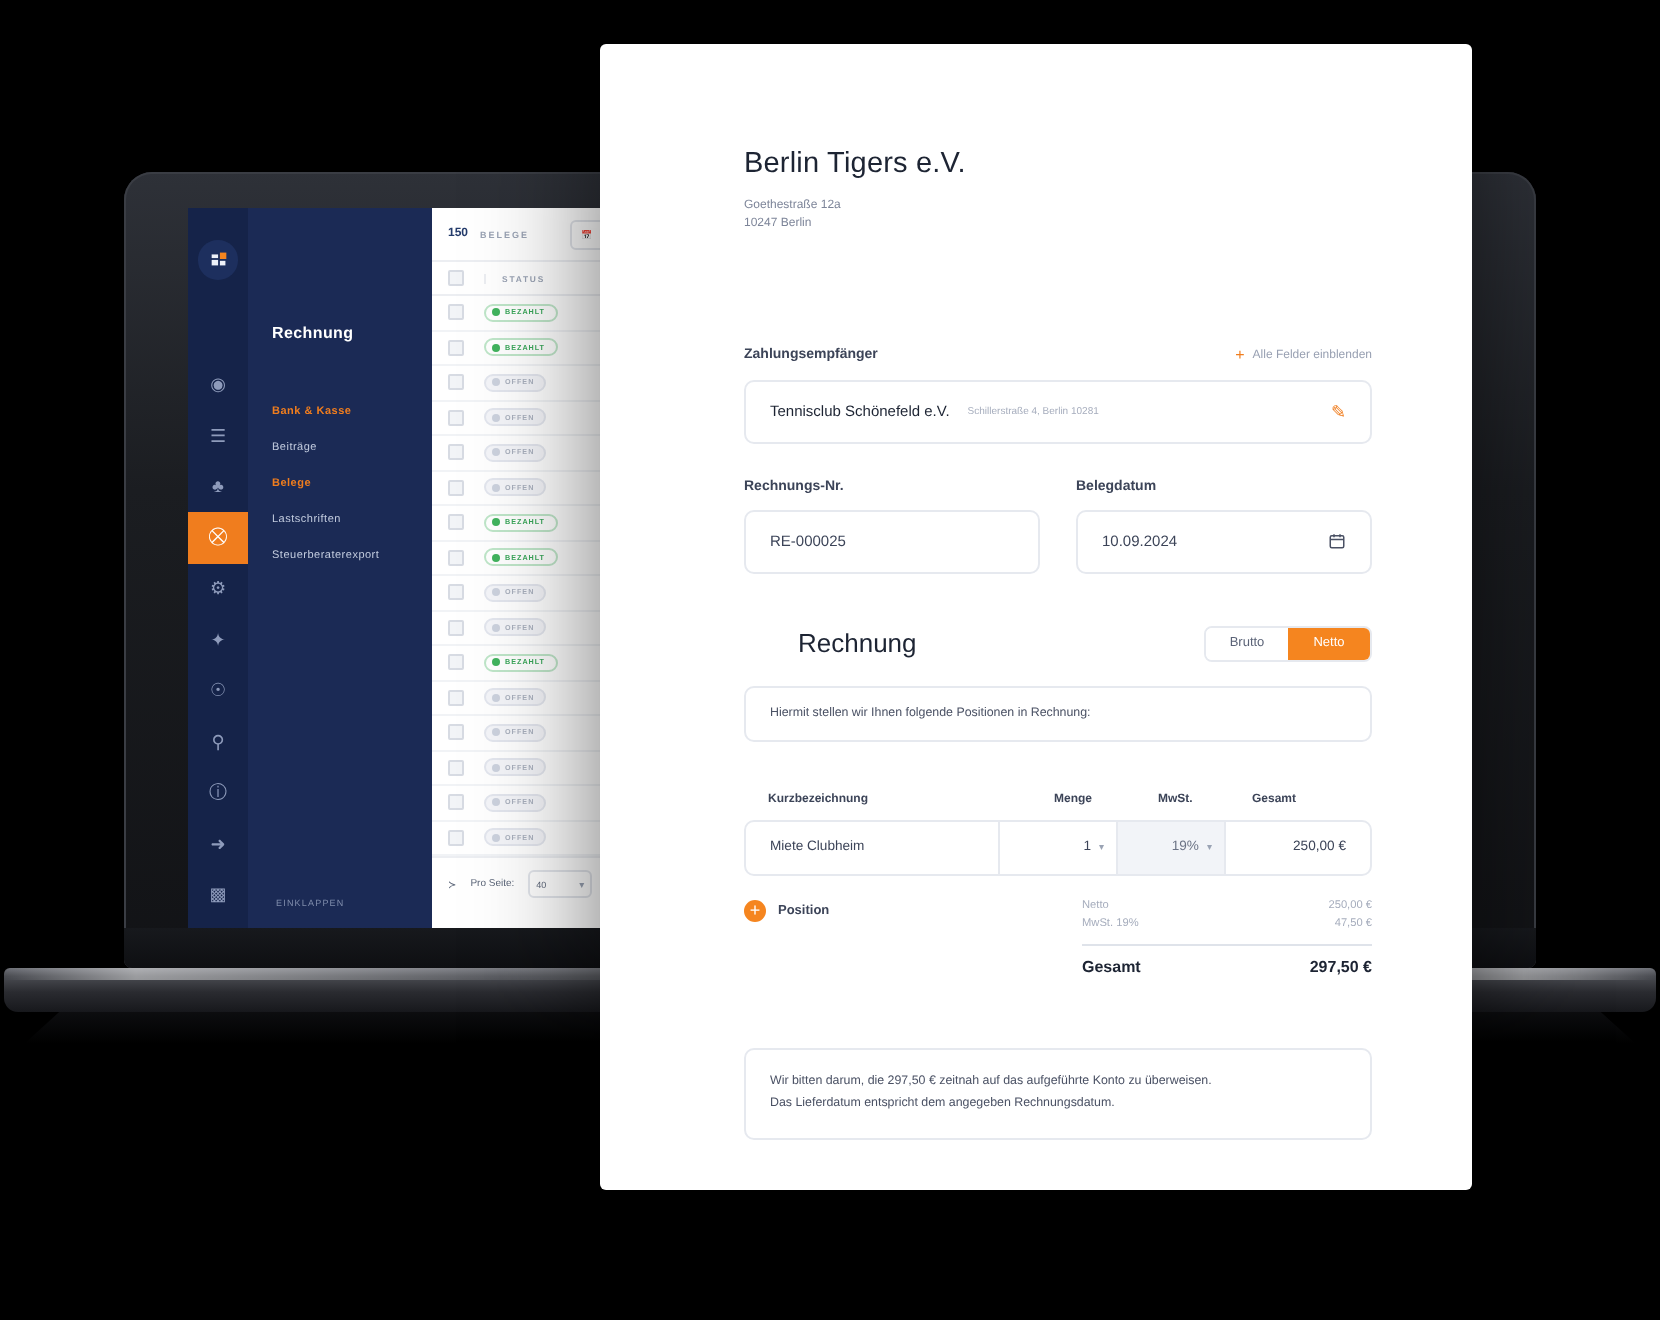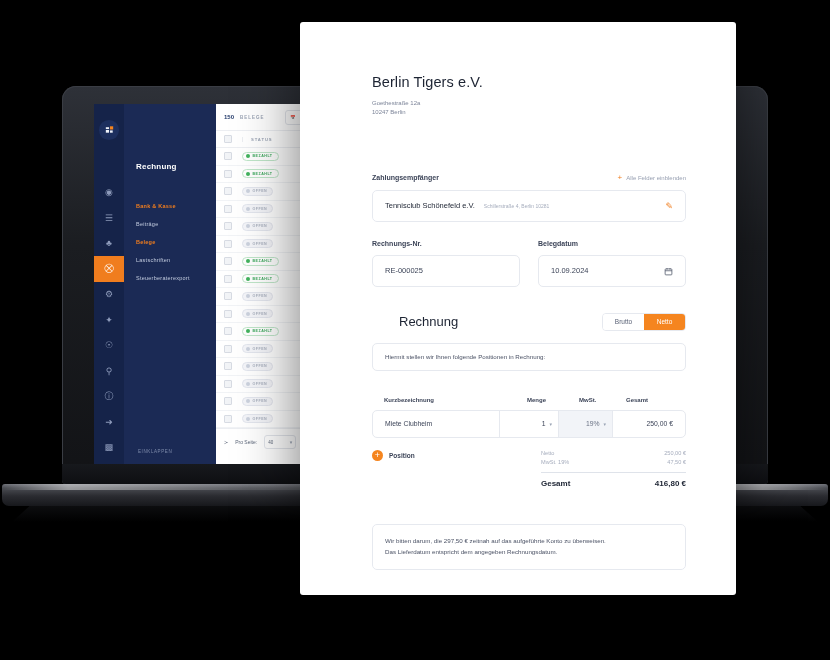--- a/index.html
+++ b/index.html
@@ -419,21 +419,21 @@
             <span>Netto</span>
             <span>250,00 €</span>
           </div>
           <div class="tot-line">
             <span>MwSt. 19%</span>
             <span>47,50 €</span>
           </div>
           <div class="tot-rule"></div>
           <div class="tot-final">
             <span>Gesamt</span>
-            <span>416,80 €</span>
+            <span>297,50 €</span>
           </div>
         </div>
       </div>
 
       <div class="pay-note">
         <div>Wir bitten darum, die 297,50 € zeitnah auf das aufgeführte Konto zu überweisen.</div>
         <div>Das Lieferdatum entspricht dem angegeben Rechnungsdatum.</div>
       </div>
 
     </div>

